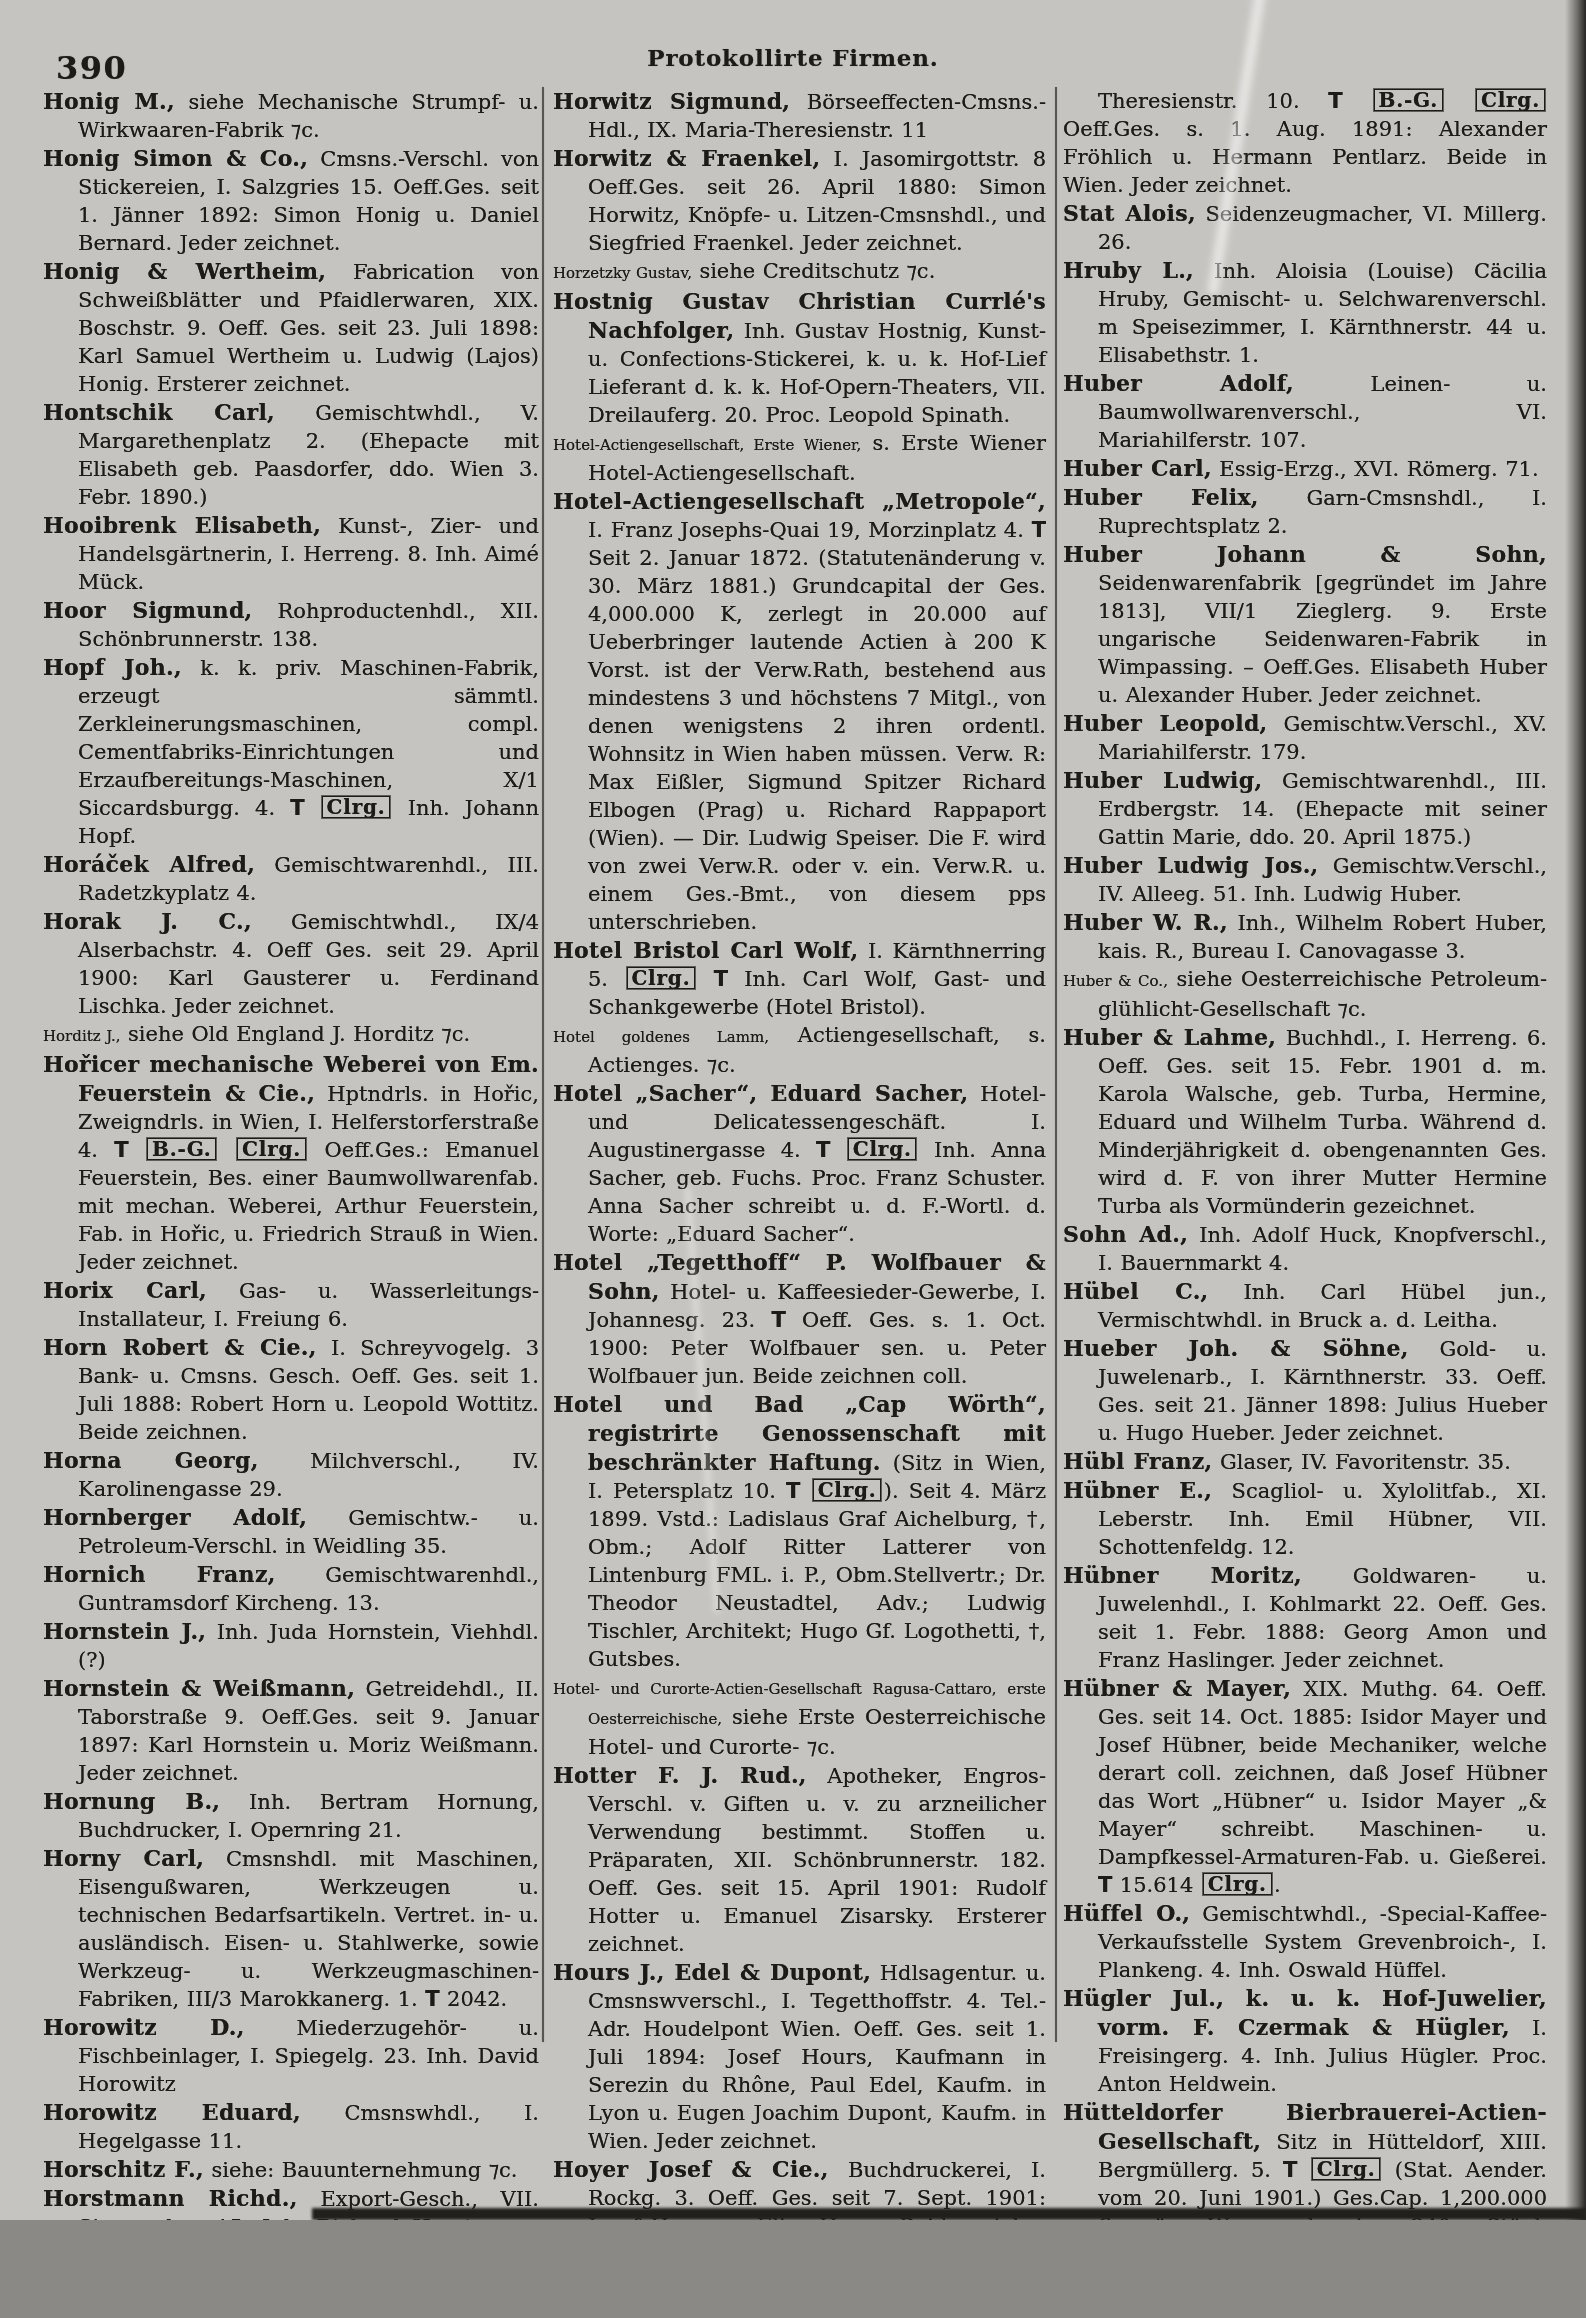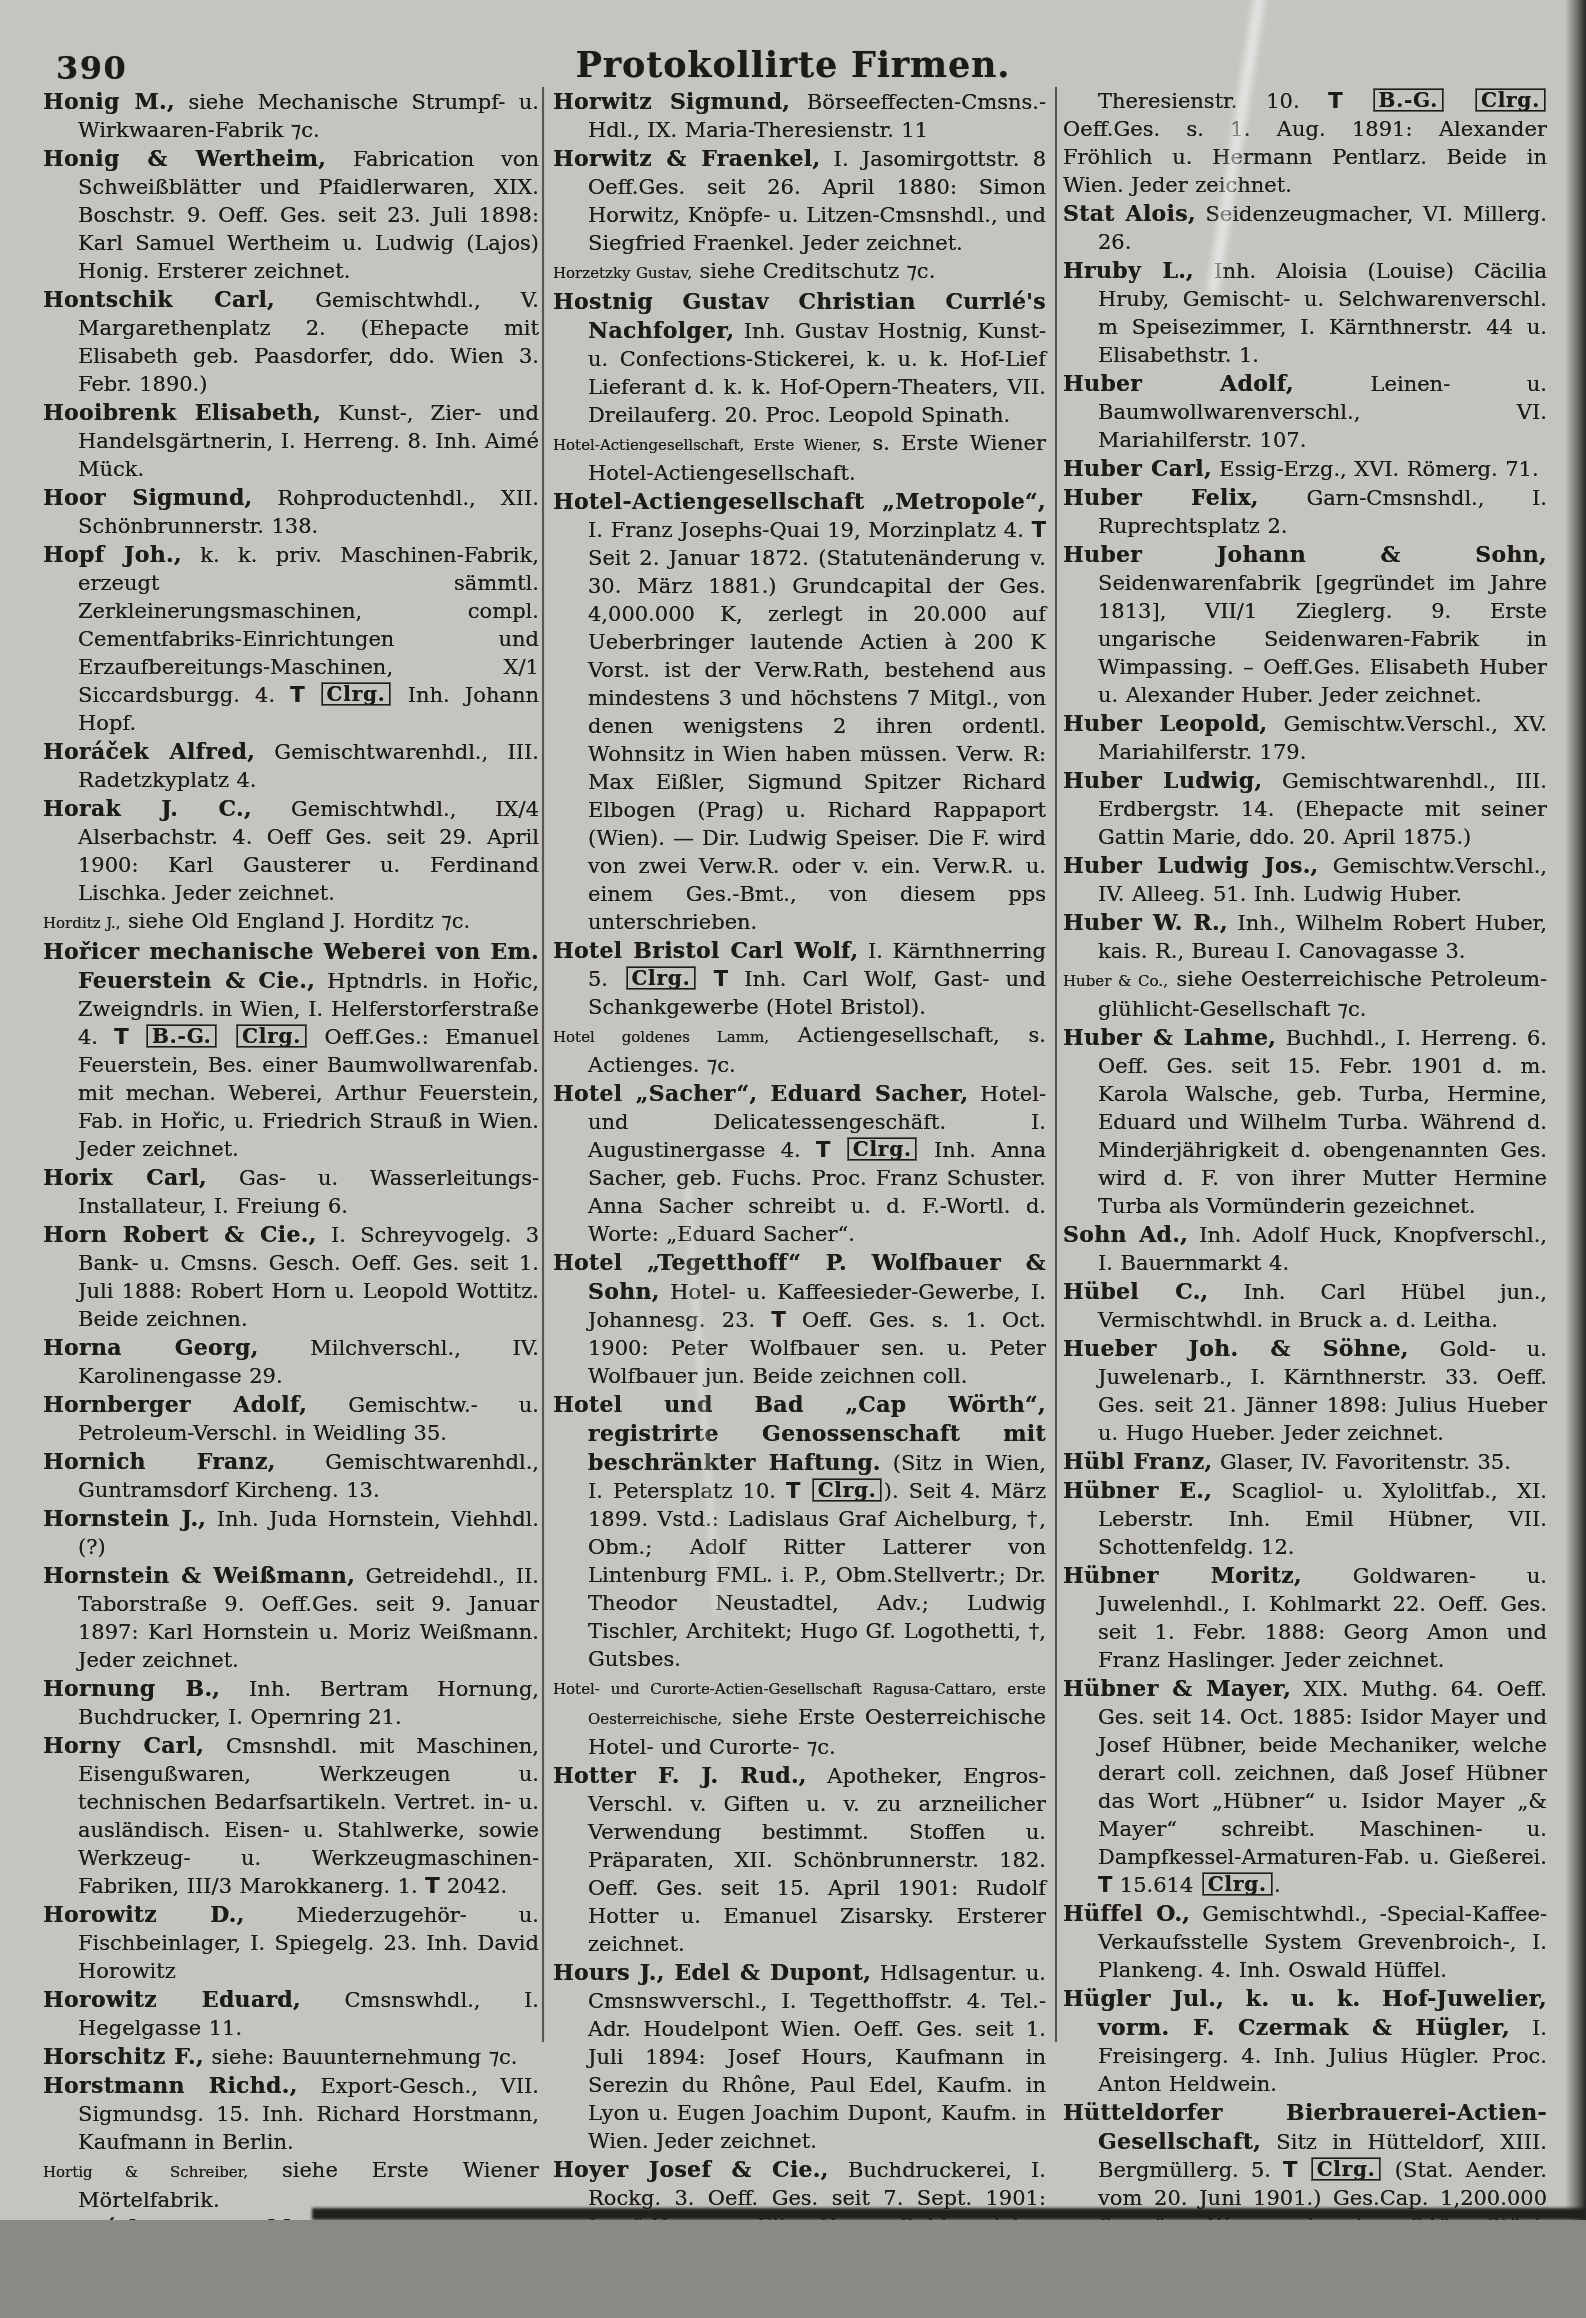--- a/index.html
+++ b/index.html
@@ -18,21 +18,21 @@
       linear-gradient(#c7c6c2, #bfbebа 70%, #c2c1bd);
     font-family:"DejaVu Serif","DejaVu Sans",serif;
   }
   .page-number{
     position:absolute;left:56px;top:49px;
     font-size:32px;font-weight:bold;letter-spacing:1.5px;
     text-shadow:0 0 0.8px rgba(0,0,0,.45);
   }
   .page-title{
     position:absolute;left:0;top:44px;width:100%;
-    text-align:center;font-size:35px;font-weight:bold;letter-spacing:0.8px;
+    text-align:center;font-size:23px;font-weight:bold;letter-spacing:0.8px;
     text-shadow:0 0 0.8px rgba(0,0,0,.5);
   }
   .col{
     position:absolute;top:87px;
     text-align:justify;
     font-size:21px;line-height:28px;
     text-shadow:0 0 0.5px rgba(20,18,15,.75);
     word-spacing:0.8px;
   }
   .col-1{left:43px;width:496px;}
@@ -77,20 +77,21 @@
 </style>
 </head>
 <body>
 
 <div class="page">
   <div class="page-number">390</div>
   <div class="page-title">Protokollirte Firmen.</div>
 
   <div class="col col-1">
       <p class="entry"><span class="lead">Honig M.,</span> siehe Mechanische Strumpf- u. Wirkwaaren-Fabrik ⁊c.</p>
+      <p class="entry"><span class="lead">Honig Simon &amp; Co.,</span> Cmsns.-Verschl. von Stickereien, I. Salzgries 15. Oeff.Ges. seit 1. Jänner 1892: Simon Honig u. Daniel Bernard. Jeder zeichnet.</p>
       <p class="entry"><span class="lead">Honig &amp; Wertheim,</span> Fabrication von Schweißblätter und Pfaidlerwaren, XIX. Boschstr. 9. Oeff. Ges. seit 23. Juli 1898: Karl Samuel Wertheim u. Ludwig (Lajos) Honig. Ersterer zeichnet.</p>
       <p class="entry"><span class="lead">Hontschik Carl,</span> Gemischtwhdl., V. Margarethenplatz 2. (Ehepacte mit Elisabeth geb. Paasdorfer, ddo. Wien 3. Febr. 1890.)</p>
       <p class="entry"><span class="lead">Hooibrenk Elisabeth,</span> Kunst-, Zier- und Handelsgärtnerin, I. Herreng. 8. Inh. Aimé Mück.</p>
       <p class="entry"><span class="lead">Hoor Sigmund,</span> Rohproductenhdl., XII. Schönbrunnerstr. 138.</p>
       <p class="entry"><span class="lead">Hopf Joh.,</span> k. k. priv. Maschinen-Fabrik, erzeugt sämmtl. Zerkleinerungsmaschinen, compl. Cementfabriks-Einrichtungen und Erzaufbereitungs-Maschinen, X/1 Siccardsburgg. 4. <span class="tel">T</span> <span class="tag">Clrg.</span> Inh. Johann Hopf.</p>
       <p class="entry"><span class="lead">Horáček Alfred,</span> Gemischtwarenhdl., III. Radetzkyplatz 4.</p>
       <p class="entry"><span class="lead">Horak J. C.,</span> Gemischtwhdl., IX/4 Alserbachstr. 4. Oeff Ges. seit 29. April 1900: Karl Gausterer u. Ferdinand Lischka. Jeder zeichnet.</p>
       <p class="entry"><span class="lead plain">Horditz J.,</span> siehe Old England J. Horditz ⁊c.</p>
       <p class="entry"><span class="lead">Hořicer mechanische Weberei von Em. Feuerstein &amp; Cie.,</span> Hptndrls. in Hořic, Zweigndrls. in Wien, I. Helferstorferstraße 4. <span class="tel">T</span> <span class="tag">B.-G.</span> <span class="tag">Clrg.</span> Oeff.Ges.: Emanuel Feuerstein, Bes. einer Baumwollwarenfab. mit mechan. Weberei, Arthur Feuerstein, Fab. in Hořic, u. Friedrich Strauß in Wien. Jeder zeichnet.</p>
       <p class="entry"><span class="lead">Horix Carl,</span> Gas- u. Wasserleitungs-Installateur, I. Freiung 6.</p>

